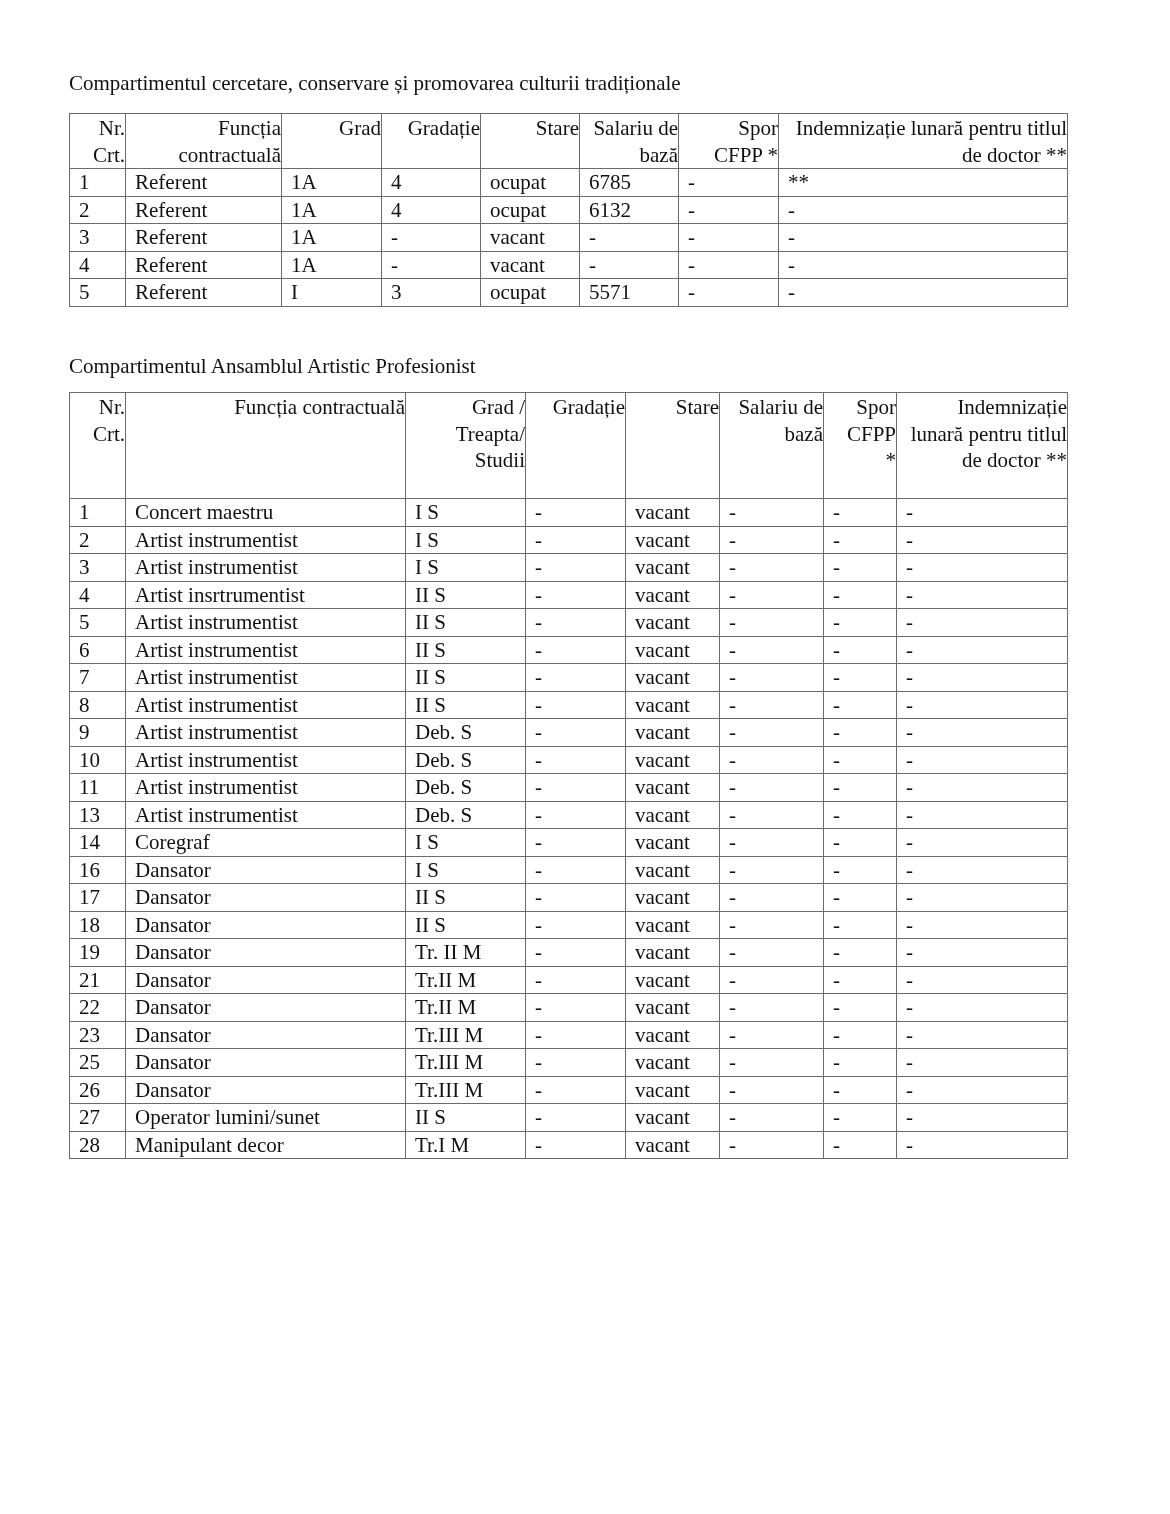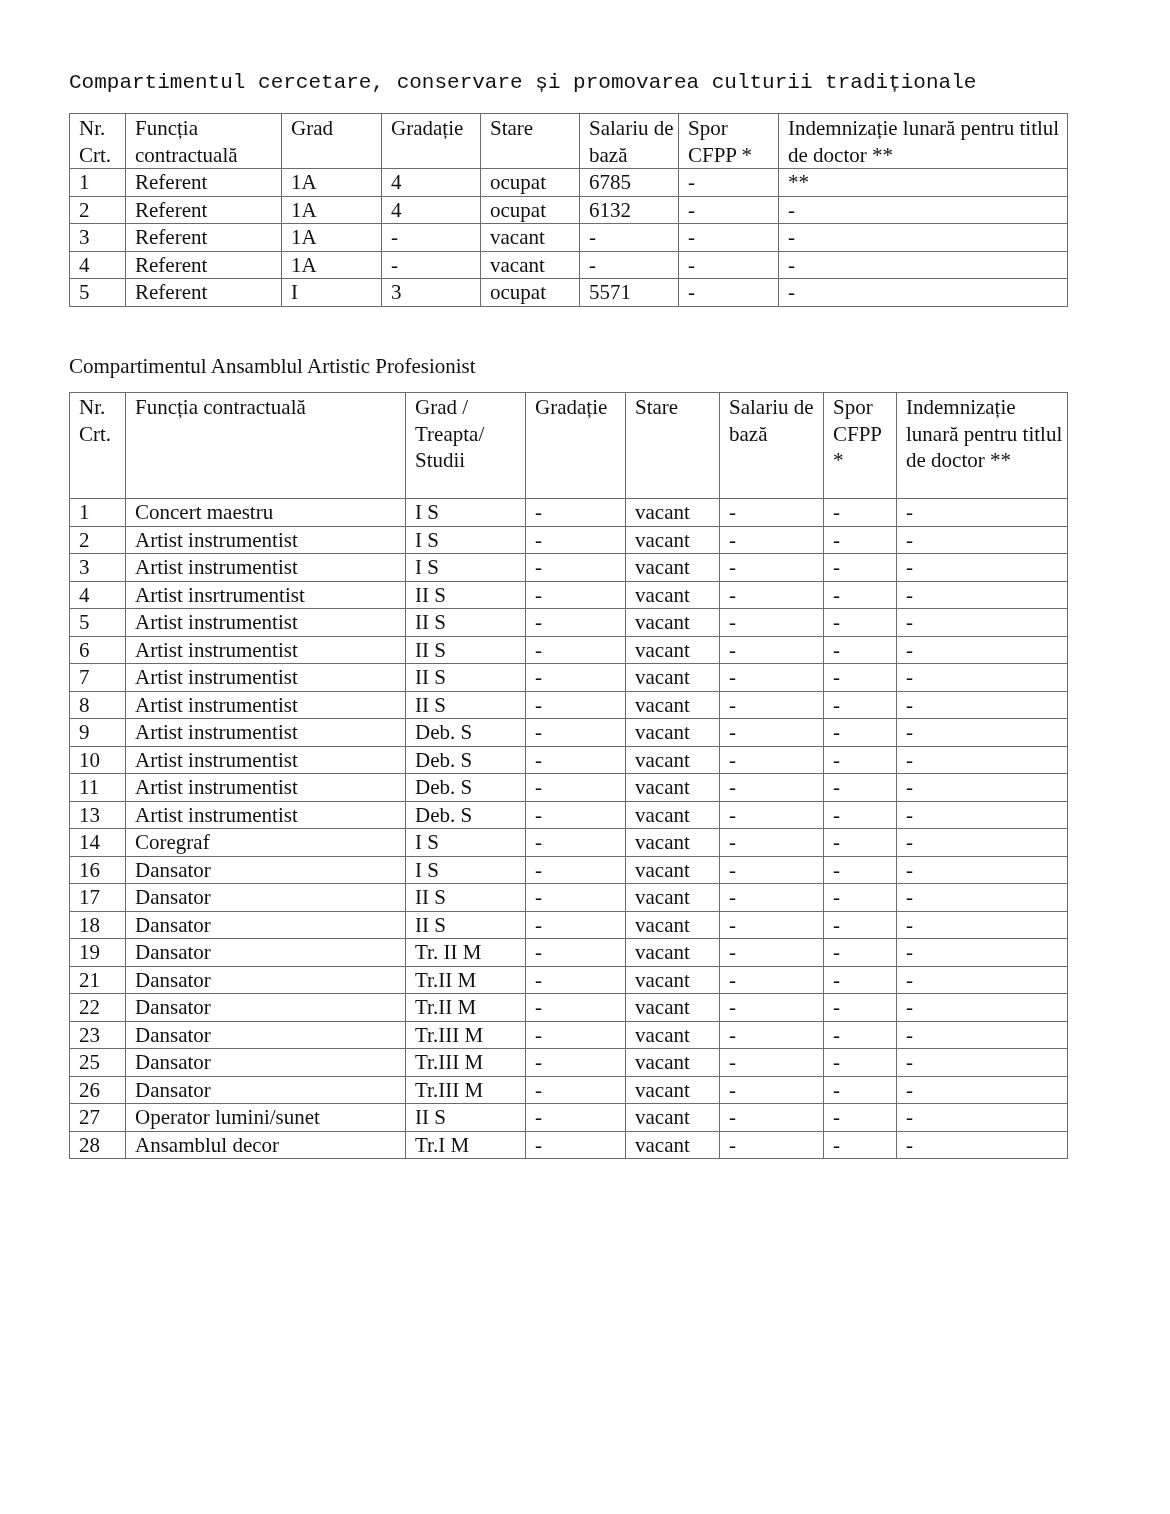--- a/index.html
+++ b/index.html
@@ -1,32 +1,32 @@
 <!DOCTYPE html>
 <html><head>
 <meta charset="utf-8">
 <style>
   html, body { margin: 0; padding: 0; background: #ffffff; }
   body { width: 1170px; height: 1514px; position: relative; font-family: "Liberation Serif", serif; color: #111; }
   .heading { position: absolute; left: 69px; font-size: 21px; line-height: 26px; white-space: nowrap; }
   table { position: absolute; left: 69px; border-collapse: collapse; table-layout: fixed; font-size: 21px; }
   td, th { border: 1.5px solid #6b6b6b; padding: 0 0 0 9px; vertical-align: top; text-align: left; font-weight: normal; line-height: 26.5px; overflow: hidden; }
-  th { padding-top: 1px; }
+  th { padding-top: 1px; text-align: right; }
   #t1 { top: 113px; width: 998px; }
   #t1 thead tr { height: 53px; }
   #t1 tbody tr { height: 27.5px; }
   #t2 { top: 392px; width: 998px; }
   #t2 thead tr { height: 106px; }
   #t2 tbody tr { height: 27.3px; }
   td { white-space: nowrap; }
 </style>
 </head>
 <body>
 
-<div class="heading" style="top:70px;font-family:Liberation Mono, monospace;">Compartimentul cercetare, conservare și promovarea culturii tradiționale</div>
+<div class="heading" style="top:70px;">Compartimentul cercetare, conservare și promovarea culturii tradiționale</div>
 
 <table id="t1">
   <colgroup>
     <col style="width:56px">
       <col style="width:156px">
       <col style="width:100px">
       <col style="width:99px">
     <col style="width:99px">
       <col style="width:99px">
       <col style="width:100px">
@@ -349,21 +349,21 @@
         <td>Operator lumini/sunet</td>
         <td>II S</td>
         <td>-</td>
         <td>vacant</td>
         <td>-</td>
         <td>-</td>
         <td>-</td>
       </tr>
       <tr>
         <td>28</td>
-        <td>Ansamblul decor</td>
+        <td>Manipulant decor</td>
         <td>Tr.I M</td>
         <td>-</td>
         <td>vacant</td>
         <td>-</td>
         <td>-</td>
         <td>-</td>
       </tr>
     </tbody>
 </table>
 

